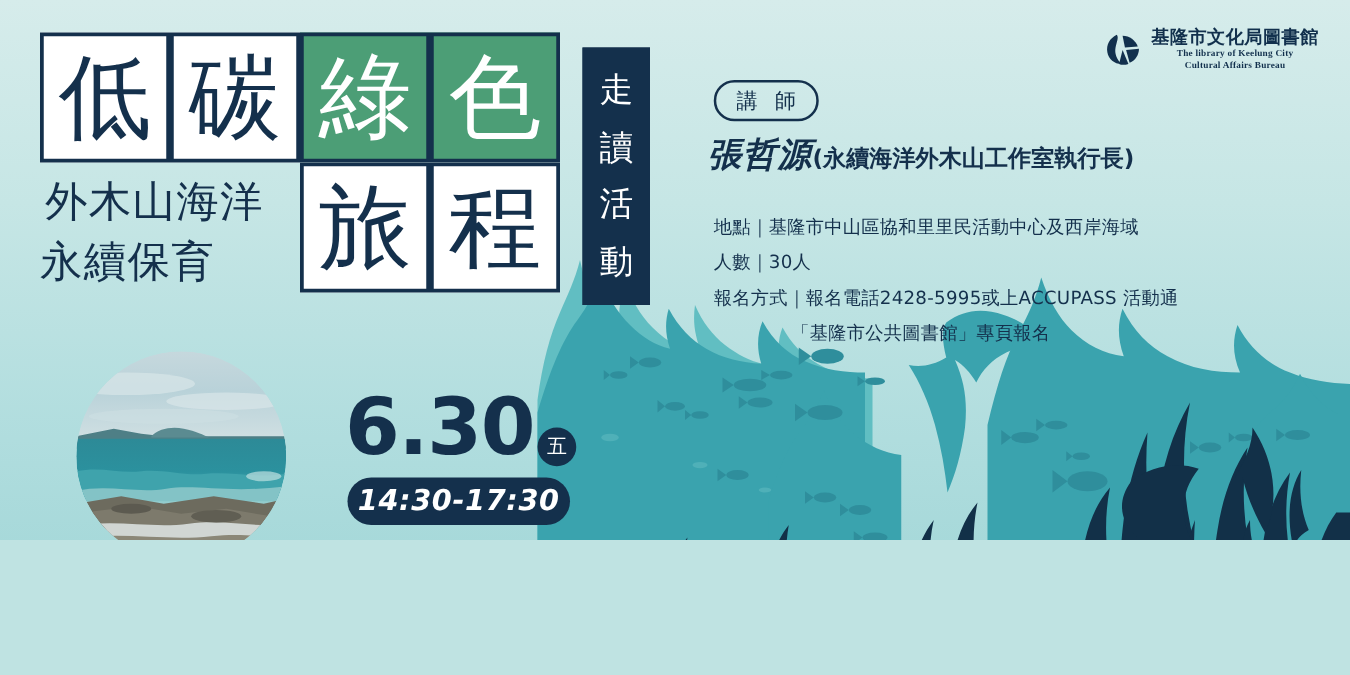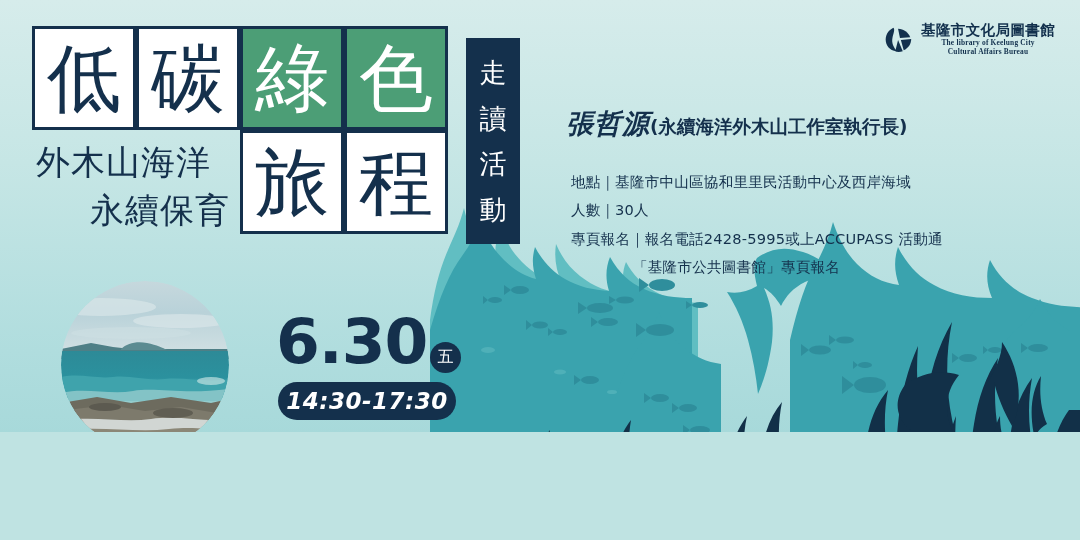--- a/index.html
+++ b/index.html
@@ -34,21 +34,21 @@
   .t1{left:0;top:0;width:104px;height:104px;}
   .t2{left:104px;top:0;width:104px;height:104px;}
   .t3{left:208px;top:0;width:104px;height:104px;}
   .t4{left:312px;top:0;width:104px;height:104px;}
   .t5{left:208px;top:104px;width:104px;height:104px;}
   .t6{left:312px;top:104px;width:104px;height:104px;}
   .subtitle{position:absolute;left:0;top:112px;width:200px;
     color:#14304c;font-family:"DejaVu Sans",sans-serif;
     font-size:34px;line-height:1.42;letter-spacing:1px;}
   .sub-l1{text-align:left;padding-left:4px;}
-  .sub-l2{text-align:right;padding-right:2px;}
+  .sub-l2{text-align:left;padding-right:2px;}
   
   .vbanner{position:absolute;left:466px;top:38px;width:50px;height:202px;
     background:#14304c;border:2px solid #14304c;
     display:flex;flex-direction:column;align-items:center;justify-content:space-evenly;
     color:#ffffff;font-family:"DejaVu Sans",sans-serif;font-size:27px;line-height:1;}
   
   .badge{position:absolute;left:571px;top:64px;width:84px;height:33px;
     box-sizing:border-box;border:2.5px solid #14304c;border-radius:17px;
     display:flex;align-items:center;justify-content:center;
     color:#14304c;font-family:"DejaVu Sans",sans-serif;font-size:17px;letter-spacing:4px;
@@ -325,28 +325,29 @@
     </div>
   </div>
 
   <div class="vbanner">
     <span>走</span>
     <span>讀</span>
     <span>活</span>
     <span>動</span>
   </div>
 
+  <div class="badge">講 師</div>
   <div class="speaker">
     <span class="nm">張哲源</span><span class="role">(永續海洋外木山工作室執行長)</span>
   </div>
 
   <div class="info">
     <div>地點｜基隆市中山區協和里里民活動中心及西岸海域</div>
     <div>人數｜30人</div>
-    <div>專頁報名｜報名電話2428-5995或上ACCUPASS  活動通</div>
+    <div>報名方式｜報名電話2428-5995或上ACCUPASS  活動通</div>
     <div class="indent">「基隆市公共圖書館」專頁報名</div>
   </div>
 
   <div class="photo">
     <svg viewBox="0 0 168 168" width="168" height="168">
       <clipPath id="pc">
           <circle cx="84" cy="84" r="84"></circle>
         </clipPath>
       <g clip-path="url(#pc)">
         <rect x="0" y="0" width="168" height="70" fill="url(#sky)"></rect>

